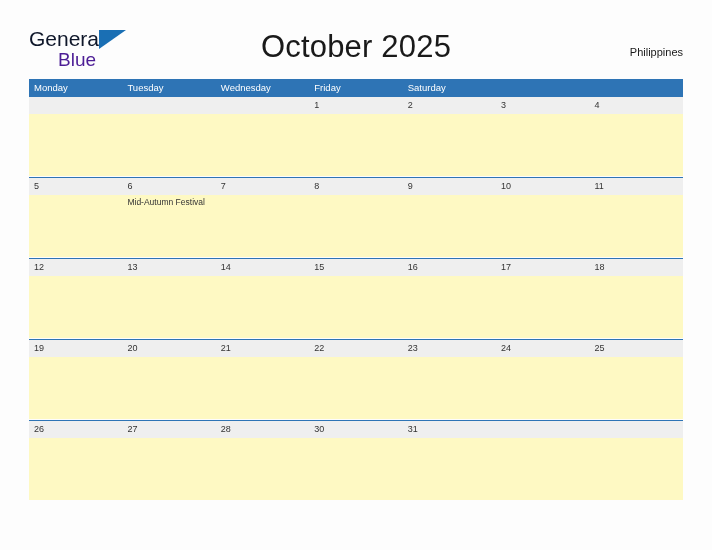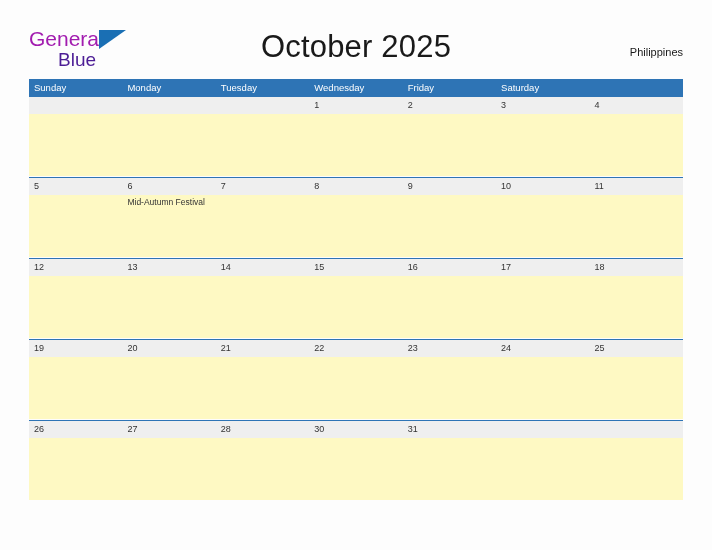--- a/index.html
+++ b/index.html
@@ -36,21 +36,21 @@
     left: 29px;
     top: 28px;
     width: 210px;
     height: 46px;
   }
   .logo-general {
     position: absolute;
     left: 0;
     top: 0;
     font-size: 21px;
-    color: #a21caf;
+    color: #0f172a;
     letter-spacing: 0px;
     line-height: 22px;
     font-family: "Liberation Sans", sans-serif;
   }
   .logo-tri {
     position: absolute;
     left: 70px;
     top: 2px;
     width: 0;
     height: 0;
@@ -177,21 +177,20 @@
 
     <div class="cal-title">October 2025</div>
 
     <div class="country">Philippines</div>
 
   </div>
 
   <div class="calendar">
 
     <div class="dow-row">
-      <div class="dow-cell">Sunday</div>
       <div class="dow-cell">Monday</div>
       <div class="dow-cell">Tuesday</div>
       <div class="dow-cell">Wednesday</div>
       <div class="dow-cell">Friday</div>
       <div class="dow-cell">Saturday</div>
     </div>
 
     <div class="week-row">
       <div class="daterow">
         <div class="dnum-cell"></div>

